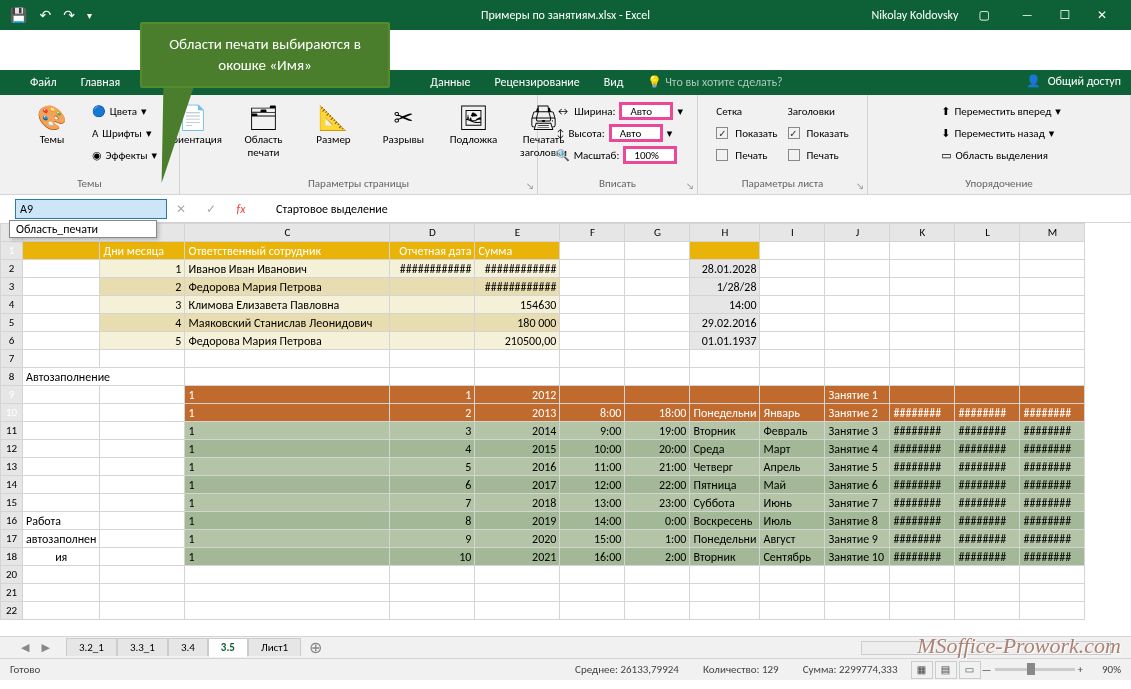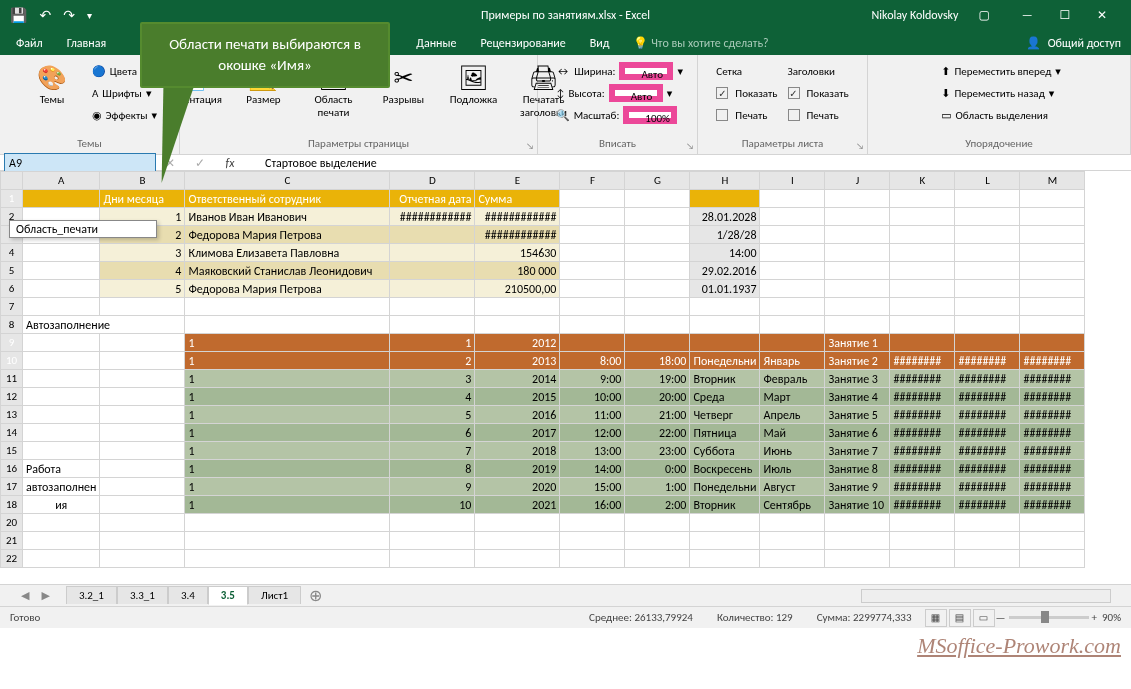--- a/index.html
+++ b/index.html
@@ -5,49 +5,49 @@
 * { box-sizing: border-box; margin: 0; padding: 0; font-family: 'Segoe UI', Calibri, sans-serif; }
 body { background: #fff; width: 1131px; height: 689px; overflow: hidden; position: relative; font-size: 12px; }
 
 .titlebar { background: #0e6137; height: 30px; display: flex; align-items: center; color: #fff; position: relative; }
 .titlebar .qat { display: flex; align-items: center; padding-left: 10px; gap: 12px; }
 .titlebar .qat span { font-size: 14px; cursor: pointer; }
 .titlebar .title { position: absolute; left: 50%; transform: translateX(-50%); font-size: 12px; }
 .titlebar .right { margin-left: auto; display: flex; align-items: center; gap: 20px; padding-right: 12px; }
 .titlebar .winbtns span { padding: 6px 12px; cursor: pointer; }
 
-.tabbar { background: #0e6137; height: 25px; display: flex; align-items: center; color: #fff; padding-left: 4px; font-size: 12px; }
+.tabbar { background: #0e6137; height: 25px; display: flex; align-items: flex-start; color: #fff; padding-left: 18px; font-size: 12px; margin-top: 40px; }
 .tabbar .tab { padding: 5px 12px; cursor: pointer; }
 .tabbar .spacer { flex: 1; }
 .tabbar .share { background: #0e6137; padding: 4px 10px; display: flex; align-items: center; gap: 6px; }
 .tell { color: #a8c9b8; padding: 5px 12px; }
 
 .ribbon { background: #f1f1f1; height: 100px; border-bottom: 1px solid #d4d4d4; display: flex; }
 .rgroup { border-right: 1px solid #d4d4d4; padding: 2px 6px 0 6px; display: flex; flex-direction: column; align-items: center; font-size: 11px; position: relative; }
 .rgroup .label { color: #666; position: absolute; bottom: 4px; font-size: 11px; }
 .rgroup .content { display: flex; gap: 10px; flex: 1; }
 .rgroup .bigbtn { display: flex; flex-direction: column; align-items: center; justify-content: flex-start; width: 60px; text-align: center; padding-top: 4px; cursor: pointer; }
 .rgroup .bigbtn .ico { width: 32px; height: 32px; display: flex; align-items: center; justify-content: center; font-size: 24px; }
 .rgroup .stack { display: flex; flex-direction: column; gap: 2px; padding-top: 4px; }
 .rgroup .stack .row { display: flex; align-items: center; gap: 4px; cursor: pointer; font-size: 11px; height: 20px; }
 .rgroup .dlg { position: absolute; right: 3px; bottom: 3px; font-size: 9px; color: #888; cursor: pointer; }
 .chk { width: 12px; height: 12px; border: 1px solid #888; display: inline-flex; align-items: center; justify-content: center; font-size: 10px; margin-right: 3px; }
 .chk.on::after { content: '✓'; color: #333; }
-.wbox { width: 54px; height: 18px; border: 6px solid #ec4899; background: #fff; font-size: 11px; padding: 0 16px; text-align: left; display: inline-block; }
+.wbox { width: 54px; height: 18px; border: 3px solid #ec4899; background: #fff; font-size: 11px; padding: 0 8px; text-align: left; display: inline-block; }
 
 .callout { position: absolute; top: 22px; left: 140px; z-index: 50; }
 .callout .bubble { background: #4a7d2c; border: 2px solid #558b2f; color: #fff; padding: 10px 20px; width: 250px; text-align: center; font-size: 15px; line-height: 1.4; border-radius: 2px; }
 .callout .tail { width: 0; height: 0; border-left: 15px solid transparent; border-right: 15px solid transparent; border-top: 95px solid #4a7d2c; margin-left: 15px; transform: skewX(-10deg); }
 
-.namebox-row { height: 16px; background: #fff; border-bottom: 1px solid #d4d4d4; display: flex; align-items: center; }
+.namebox-row { height: 28px; background: #fff; border-bottom: 1px solid #d4d4d4; display: flex; align-items: center; margin-left: 11px; }
 .namebox { width: 152px; height: 20px; border: 1px solid #aaa; margin: 1px 4px; padding: 0 4px; background: #fff; font-size: 12px; }
 .namebox.sel { border: 1px solid #2a7ab0; background: #cde6f7; color: #000; }
 .fxbar { display: flex; align-items: center; flex: 1; gap: 10px; }
 .fxbar .btn { color: #aaa; cursor: pointer; width: 20px; text-align: center; }
-.fxbar .fx { font-style: italic; color: #404040; }
+.fxbar .fx { font-style: italic; color: #ef4444; }
 .fxbar .val { flex: 1; padding-left: 15px; }
 
 .dropdown { position: absolute; top: 220px; left: 9px; width: 148px; background: #fff; border: 1px solid #888; box-shadow: 2px 2px 4px rgba(0,0,0,0.2); z-index: 40; font-size: 12px; }
 .dropdown div { padding: 1px 6px; cursor: pointer; }
 
 .grid-wrap { position: relative; overflow: hidden; height: 413px; }
 .grid { border-collapse: collapse; font-size: 12px; }
 .grid th, .grid td { border: 1px solid #d4d4d4; height: 18px; padding: 0 3px; white-space: nowrap; overflow: hidden; font-weight: normal; }
 .grid thead th { background: #e6e6e6; text-align: center; font-size: 11px; }
 .grid .rowh { background: #e6e6e6; text-align: center; width: 22px; font-size: 11px; }
@@ -76,21 +76,21 @@
 .sheettabs .scroll { margin-left: auto; width: 250px; height: 14px; background: #eee; border: 1px solid #ccc; margin-right: 20px; }
 
 .statusbar { height: 22px; background: #f1f1f1; border-top: 1px solid #d4d4d4; display: flex; align-items: center; font-size: 11px; padding: 0 10px; color: #444; }
 .statusbar .sp { flex: 1; }
 .statusbar .stat { margin: 16px 12px; }
 .statusbar .vbtn { width: 22px; height: 18px; border: 1px solid #ccc; margin: 0 1px; display: flex; align-items: center; justify-content: center; cursor: pointer; font-size: 10px; }
 .statusbar .zoom { display: flex; align-items: center; gap: 3px; }
 .statusbar .slider { width: 80px; height: 3px; background: #ccc; position: relative; }
 .statusbar .slider .thumb { width: 8px; height: 12px; background: #888; position: absolute; left: 40%; top: -5px; }
 
-.watermark { position: absolute; right: 10px; bottom: 30px; font-family: 'Comic Sans MS', cursive; font-size: 22px; color: rgba(140,80,60,0.7); font-style: italic; text-shadow: 1px 1px 0 #fff; pointer-events: none; text-decoration: underline; }
+.watermark { position: absolute; right: 10px; bottom: 30px; font-family: 'Comic Sans MS', cursive; font-size: 22px; color: rgba(140,80,60,0.7); font-style: italic; text-shadow: 1px 1px 0 #fff; pointer-events: none; }
 </style>
 </head>
 <body>
 
 <div class="titlebar">
   <div class="qat">
     <span>💾</span>
     <span>↶</span>
     <span>↷</span>
     <span style="font-size:10px">▾</span>
@@ -140,26 +140,26 @@
     <div class="label">Темы</div>
   </div>
   <div class="rgroup" style="width:358px">
     <div class="content">
       <div class="bigbtn" style="visibility:hidden;width:10px"></div>
       <div class="bigbtn">
           <div class="ico">📄</div>
           <div>Ориентация</div>
         </div>
       <div class="bigbtn">
+          <div class="ico">🗂</div>
+          <div>Область печати</div>
+        </div>
+      <div class="bigbtn">
           <div class="ico">📐</div>
           <div>Размер</div>
-        </div>
-      <div class="bigbtn">
-          <div class="ico">🗂</div>
-          <div>Область печати</div>
         </div>
       <div class="bigbtn">
           <div class="ico">✂</div>
           <div>Разрывы</div>
         </div>
       <div class="bigbtn">
           <div class="ico">🖼</div>
           <div>Подложка</div>
         </div>
       <div class="bigbtn">
@@ -612,17 +612,17 @@
   <span class="stat">Сумма: 2299774,333</span>
   <div class="vbtn">▦</div>
   <div class="vbtn">▤</div>
   <div class="vbtn">▭</div>
   <div class="zoom">
     <span>—</span>
     <div class="slider">
         <div class="thumb"></div>
       </div>
     <span>+</span>
-    <span style="margin-left:2px">90%</span>
+    <span style="margin-left:16px">90%</span>
   </div>
 </div>
 
 <div class="watermark">MSoffice-Prowork.com</div>
 
 </body></html>

